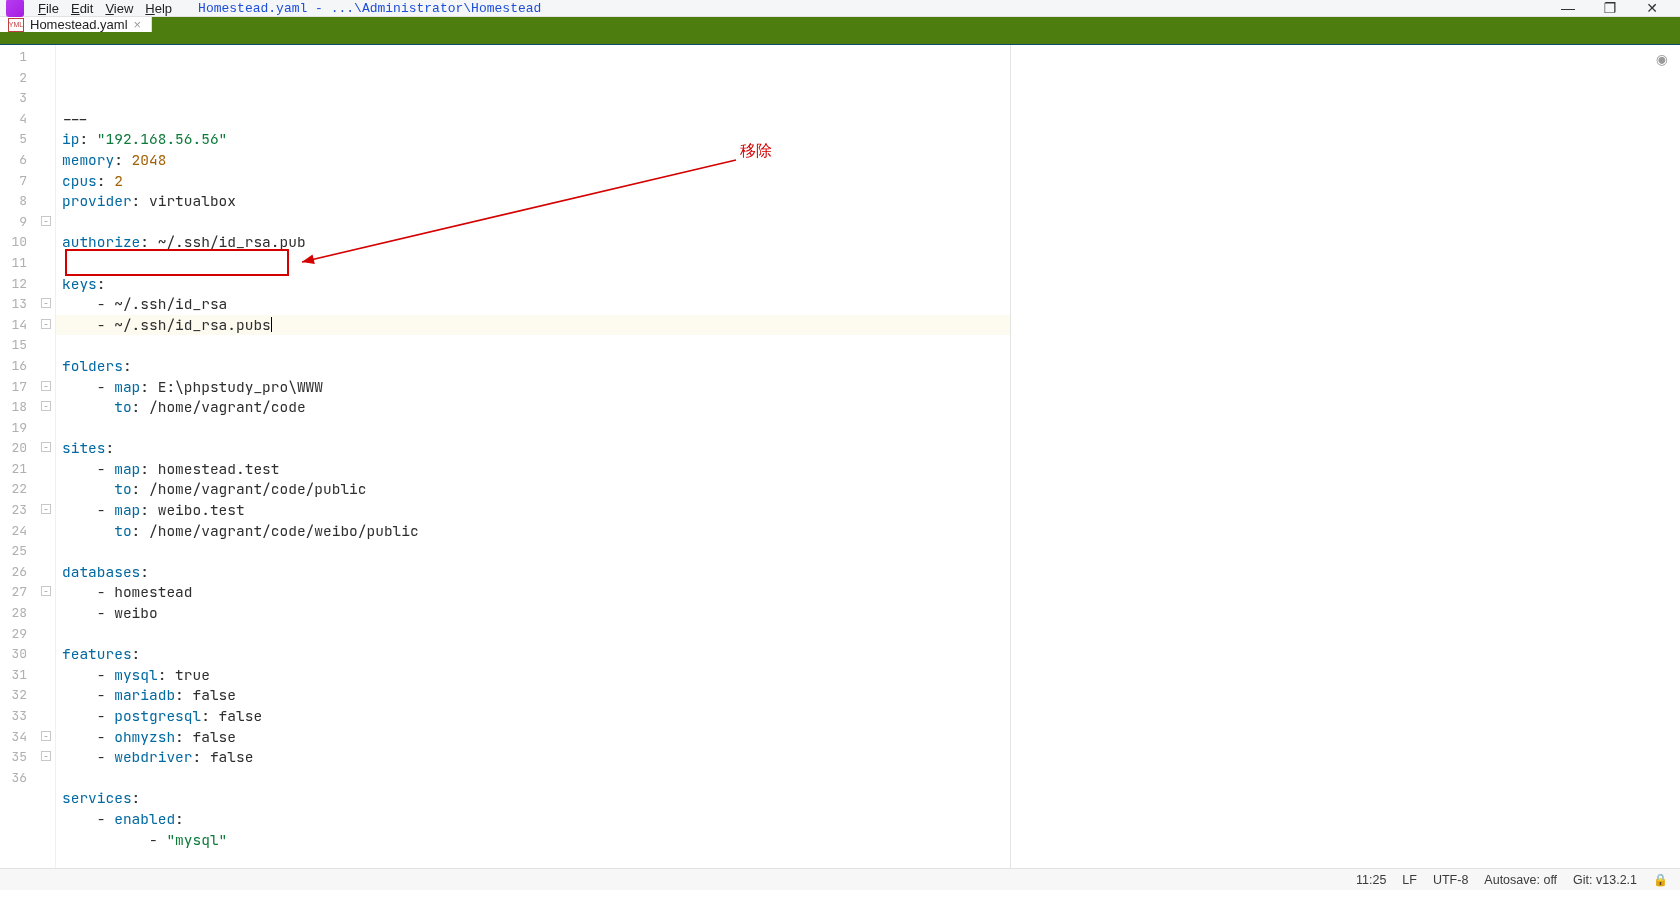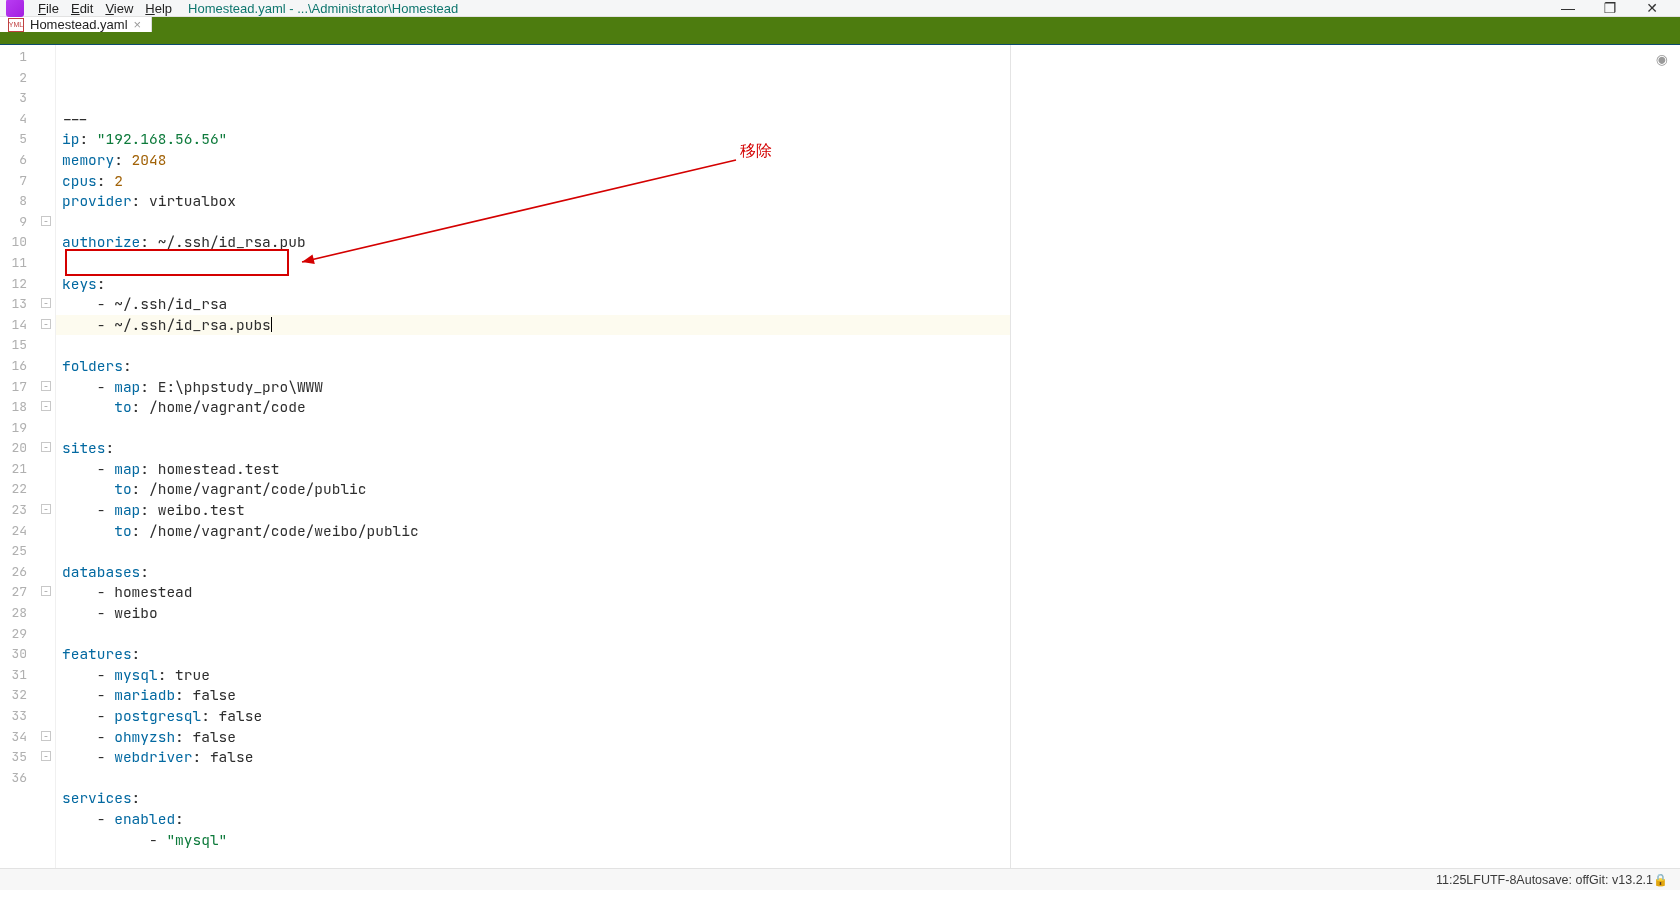--- a/index.html
+++ b/index.html
@@ -11,21 +11,21 @@
     font-size: 13px; padding: 0 6px;
   }
   .app-icon {
     width: 18px; height: 18px; border-radius: 3px;
     background: linear-gradient(135deg,#b93df3,#a31ee0);
     display: flex; align-items: center; justify-content: center;
     margin-right: 6px;
   }
   .menu-item { padding: 2px 6px; cursor: default; }
   .menu-item .ul { text-decoration: underline; }
-  .title-path { margin-left: 8px; color: #0f766e; }
+  .title-path { margin-left: 18px; color: #1d4ed8; font-family: Liberation Mono, monospace; }
   .win-controls { margin-left: auto; display: flex; gap: 26px; padding-right: 14px; color: #333; }
   .win-controls span { width: 16px; text-align: center; font-size: 14px; }
   
   .tabbar {
     height: 28px; display: flex; align-items: flex-start;
     background: #4d7c0f; border-bottom: 1px solid #0c4a6e; font-size: 13px;
   }
   .tab {
     display: flex; align-items: center; gap: 6px; padding: 0 10px 0 8px;
     background: #ffffff; border-right: 1px solid #dcdcdc;
@@ -69,21 +69,21 @@
   .s { color: #0d7a3b; }           
   .n { color: #a16207; }           
   .d { color: #2e2e2e; }           
   .v { color: #2e2e2e; }           
   .caret { display:inline-block; width:1px; height:15px; background:#000; vertical-align:-2px; }
   
   .anno { position: absolute; inset: 0; pointer-events: none; }
   
   .statusbar {
     height: 22px; display: flex; align-items: center; justify-content: flex-end;
-    padding: 0 12px; font-size: 12.5px; color: #3a3a3a;
+    gap: 16px; padding: 0 12px; font-size: 12.5px; color: #3a3a3a;
     background: #f7f7f7; border-top: 1px solid #e2e2e2;
   }
   .statusbar .lock { font-size: 12px; color: #555; }
 </style>
 </head>
 <body>
 
 <div class="menubar">
   <div class="app-icon"></div>
   <div id="menu-items" style="display: flex;">

